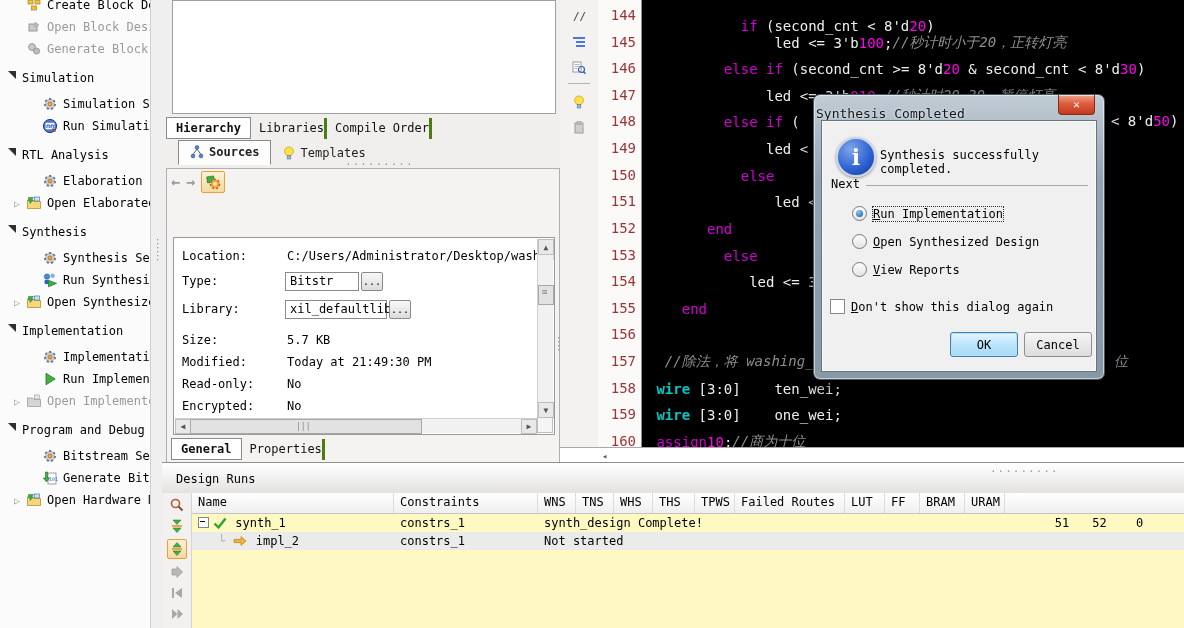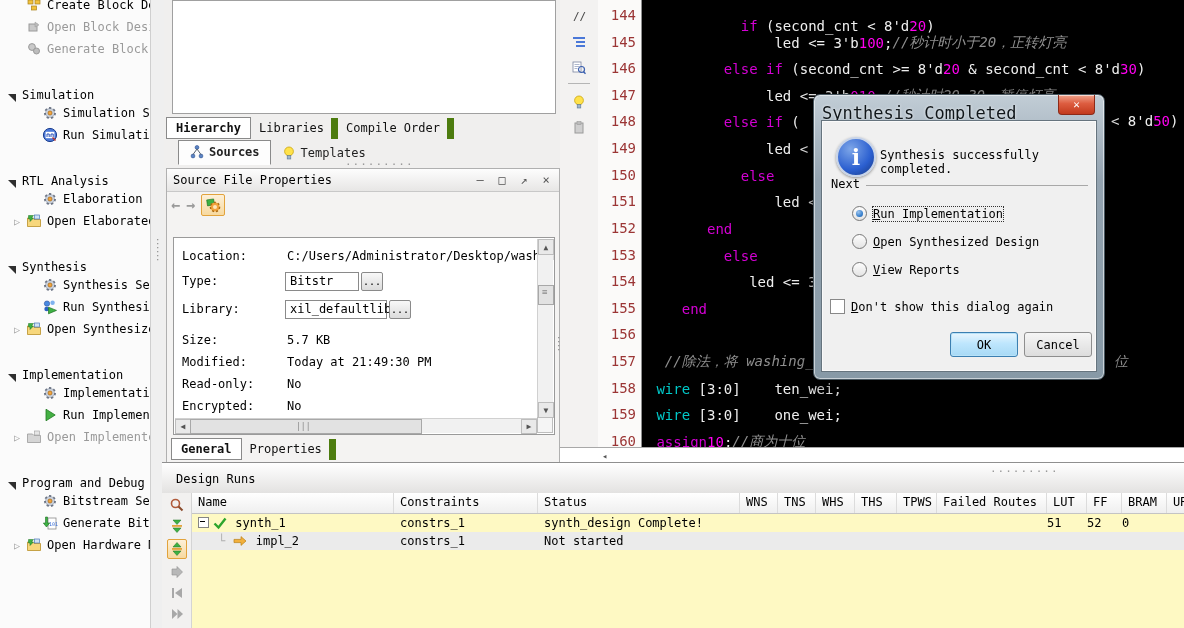--- a/index.html
+++ b/index.html
@@ -4,36 +4,36 @@
 <style>
   html,body{margin:0;padding:0}
   body{width:1184px;height:628px;position:relative;overflow:hidden;background:#f2f1f0;
        font-family:"DejaVu Sans Mono","Liberation Mono",monospace;color:#000;
        -webkit-font-smoothing:none}
   .abs{position:absolute}
   .ic{display:inline-flex;width:16px;height:16px;vertical-align:middle;flex:none}
   .ic svg{width:100%;height:100%}
   
   #sidebar{left:0;top:0;width:150px;height:628px;background:#fbfbfb;overflow:hidden}
-  .nav-sec{display:flex;align-items:flex-end;height:22px;margin-top:20px;font-size:12px;white-space:nowrap}
+  .nav-sec{display:flex;align-items:flex-start;height:22px;margin-top:11px;font-size:12px;white-space:nowrap}
   .tri{width:0;height:0;border-top:8px solid #2f2f2f;border-left:8px solid transparent;margin:0 6px 0 8px;flex:none}
   .nav-item{display:flex;align-items:center;height:22px;font-size:12px;white-space:nowrap}
   .nav-item .lbl{margin-left:5px}
   .nav-item.dis .lbl{color:#9a9a9a}
   .pl-top{padding-left:26px}.pl-child{padding-left:42px}.pl-exp{padding-left:14px}
   .expn{color:#9a9a9a;font-size:10px;width:12px;flex:none}
   
   #split1{left:150px;top:0;width:14px;height:628px;background:#efefef;border-left:1px solid #cfcfcf;border-right:1px solid #cfcfcf}
   .vdots{position:absolute;left:4px;width:4px;color:#8a8a8a;font-size:9px;line-height:4px;letter-spacing:0}
   
   #midbg{left:164px;top:0;width:396px;height:628px;background:#f0efee;border-right:1px solid #c4c4c4}
   #srcbox{left:172px;top:0;width:382px;height:112px;background:#fff;border:1px solid #a0a0a0}
   .tabbar{display:flex;align-items:flex-end;font-size:12px}
   #tabs1{left:166px;top:114px;height:25px}
-  .tab{padding:3px 7px 4px 8px;border-right:7px solid #4d7c0f;color:#111}
+  .tab{padding:3px 0 4px 8px;border-right:3px solid #4d7c0f;color:#111}
   .tab.sel{background:#fff;border:1px solid #8a8a8a;font-weight:bold;padding:3px 9px}
   #tabs2{left:178px;top:141px;height:24px}
   .vtab{display:flex;align-items:center;gap:4px;padding:3px 10px 4px 10px;color:#222}
   .vtab.sel{background:#fdfdfd;border:1px solid #8a8a8a;border-bottom:1px solid #fdfdfd;font-weight:bold}
   .hdots{color:#9a9a9a;font-size:11px;letter-spacing:1px}
   
   #sfp{left:166px;top:168px;width:392px;height:294px;background:#f4f3f2;border:1px solid #b0b0b0}
   #sfp-title{display:flex;align-items:center;height:22px;background:linear-gradient(#fdfdfd,#e7e6e5);
              border-bottom:1px solid #c8c8c8;font-size:12px;padding:0 6px;justify-content:space-between}
   .winbtns{display:flex;gap:8px;color:#555;font-size:12px}
@@ -64,29 +64,29 @@
   .corner{position:absolute;right:1px;bottom:1px;width:14px;height:14px;border:1px solid #bdbdbd;background:#f5f5f5}
   #sfp-tabs{position:absolute;left:4px;bottom:3px;display:flex;align-items:flex-end;font-size:12px}
   
   #edstrip{left:560px;top:0;width:38px;height:447px;background:#f3f2f1;border-right:1px solid #cccccc}
   .estk{display:flex;flex-direction:column;align-items:center;padding-top:5px;gap:7px}
   .esep{width:22px;border-top:1px solid #b5b5b5}
   #gutter{left:598px;top:0;width:43px;height:447px;background:#fbfaf9;border-right:1px solid #8f8f8f}
   #code{left:642px;top:0;width:542px;height:447px;background:#000;overflow:hidden}
   .cl{position:absolute;height:27px;display:flex;align-items:center;font-size:14px;white-space:pre}
   .lnum{position:absolute;width:36px;text-align:right;color:#9b3535;font-size:14px;height:27px;line-height:27px}
-  .kw{color:#d400d4}.num{color:#ff00f0}.id{color:#efefef}.wr{color:#00c8c8;font-weight:normal}
+  .kw{color:#d400d4}.num{color:#ff00f0}.id{color:#efefef}.wr{color:#00c8c8;font-weight:bold}
   .cm{color:#8f8f8f;font-style:italic}.sp{color:#efefef}
   .tailseg{position:absolute;top:0;height:27px;line-height:27px;white-space:pre;font-size:14px}
   #edscroll{left:560px;top:447px;width:624px;height:15px;background:#fff;border-top:1px solid #a8a8a8;font-size:9px;color:#555}
   
   #dlg{left:813px;top:94px;width:290px;height:284px;border-radius:7px;z-index:50;
        background:linear-gradient(#c2cdd6,#93a3b0 30%,#8799a6);border:1px solid #47565f;
        box-shadow:0 5px 18px rgba(0,0,0,.65), inset 0 0 0 1px rgba(255,255,255,.55)}
-  #dlg-title{height:36px;display:flex;align-items:center;padding-left:8px;font-size:17px;color:#10161a;
+  #dlg-title{height:36px;display:flex;align-items:center;padding-left:2px;font-size:13px;color:#10161a;
              text-shadow:0 0 3px rgba(255,255,255,.9)}
   #dlg-close{position:absolute;top:0;right:9px;width:35px;height:19px;border:1px solid #8c2a18;border-top:none;
              border-radius:0 0 4px 4px;background:linear-gradient(#f0a38c,#dd5d40 45%,#c23a1d);
              color:#fff;font-size:11px;display:flex;align-items:center;justify-content:center;
              box-shadow:inset 0 1px 0 rgba(255,255,255,.6)}
   #dlg-client{position:absolute;left:7px;right:7px;top:25px;bottom:7px;background:#f0f0f0;
               border:1px solid #66747e;box-shadow:inset 0 0 0 1px #fafafa}
   #dlg-info{position:absolute;left:14px;top:16px;width:36px;height:36px;border-radius:50%;
             background:radial-gradient(circle at 35% 28%,#7da6e8,#2b5fd0 60%,#17377e);
             border:2px solid #c8d4e8;box-shadow:0 1px 3px rgba(0,0,0,.4);
@@ -111,21 +111,21 @@
             border-top:1px solid #8f8f8f;border-bottom:1px solid #c8c8c8;font-size:12px}
   #dr-title .t{position:absolute;left:14px;top:9px}
   #dr-tools{left:162px;top:493px;width:29px;height:135px;background:#f2f1f0;border-right:1px solid #d4d4d4;
             display:flex;flex-direction:column;align-items:center;padding-top:4px;gap:5px}
   #dr-table{left:192px;top:493px;width:992px;height:135px;background:#fef9c3;overflow:hidden}
   .hrow{display:flex;height:20px;background:linear-gradient(#ffffff,#efefef);border-bottom:1px solid #c4c4c4;font-size:12px}
   .hcell{border-right:1px solid #dcdcdc;padding:2px 0 0 6px;box-sizing:border-box;flex:none;white-space:nowrap;overflow:hidden}
   .trow{display:flex;height:18px;font-size:12px;align-items:center}
   .trow.alt{background:#ebebeb}
   .tcell{flex:none;box-sizing:border-box;padding-left:6px;white-space:nowrap;overflow:hidden}
-  .tcell.r{text-align:left;padding-right:10px;padding-left:0}
+  .tcell.r{text-align:center;padding-right:10px;padding-left:0}
   .expbox{display:inline-block;width:9px;height:9px;border:1px solid #848484;position:relative;margin-right:3px;background:#fff;vertical-align:-1px}
   .expbox:before{content:"";position:absolute;left:1px;top:3px;width:5px;height:1px;background:#000}
   .treeln{color:#b0b0b0}
 </style>
 </head>
 <body>
 
 <div id="sidebar" class="abs">
     <div style="position:relative;top:-6px">
       <div class="nav-item pl-top">
@@ -341,29 +341,20 @@
           <circle cx="8" cy="6.4" r="4.4" fill="#ffe24a" stroke="#c9a50f" stroke-width="0.8"></circle>
           <rect x="6.2" y="10.6" width="3.6" height="3.4" fill="#9db6cf" stroke="#5f7890" stroke-width="0.6"></rect>
         </svg>
       </span>
       <span>Templates</span>
     </span>
   </div>
 <div class="abs hdots" style="left:345px;top:158px">·········</div>
 
 <div id="sfp" class="abs">
-  <div id="sfp-title">
-    <span>Source File Properties</span>
-    <span class="winbtns" id="sfp-winbtns">
-        <span class="winbtn">–</span>
-        <span class="winbtn">□</span>
-        <span class="winbtn">↗</span>
-        <span class="winbtn">×</span>
-      </span>
-  </div>
   <div id="sfp-tools">
       <span><span class="tool-arrow">←</span></span>
       <span><span class="tool-arrow">→</span></span>
       <span class="hl-box">
         <span class="ic ">
           <svg viewBox="0 0 16 16" xmlns="http://www.w3.org/2000/svg">
             <rect x="2" y="2.5" width="7" height="6" fill="#3db143" stroke="#1d7022" stroke-width="0.6" transform="rotate(-8 5 5)"></rect>
             <circle cx="10" cy="10" r="4.6" fill="#f2a33c" stroke="#a96a12" stroke-width="1.4" stroke-dasharray="2 2"></circle>
             <circle cx="10" cy="10" r="2" fill="#fde6bb"></circle>
           </svg>
@@ -594,21 +585,20 @@
           <path d="M3 3 L8.5 8 L3 13 Z" fill="#a8a8a8"></path>
           <path d="M8.5 3 L14 8 L8.5 13 Z" fill="#a8a8a8"></path>
         </svg>
       </span>
     </span>
   </div>
 <div id="dr-table" class="abs">
     <div class="hrow">
       <span class="hcell" style="width:202px">Name</span>
       <span class="hcell" style="width:144px">Constraints</span>
-      <span class="hcell" style="width:202px">Status</span>
       <span class="hcell" style="width:38px">WNS</span>
       <span class="hcell" style="width:38px">TNS</span>
       <span class="hcell" style="width:39px">WHS</span>
       <span class="hcell" style="width:42px">THS</span>
       <span class="hcell" style="width:40px">TPWS</span>
       <span class="hcell" style="width:110px">Failed Routes</span>
       <span class="hcell" style="width:40px">LUT</span>
       <span class="hcell" style="width:35px">FF</span>
       <span class="hcell" style="width:45px">BRAM</span>
       <span class="hcell" style="width:40px">URAM</span>

